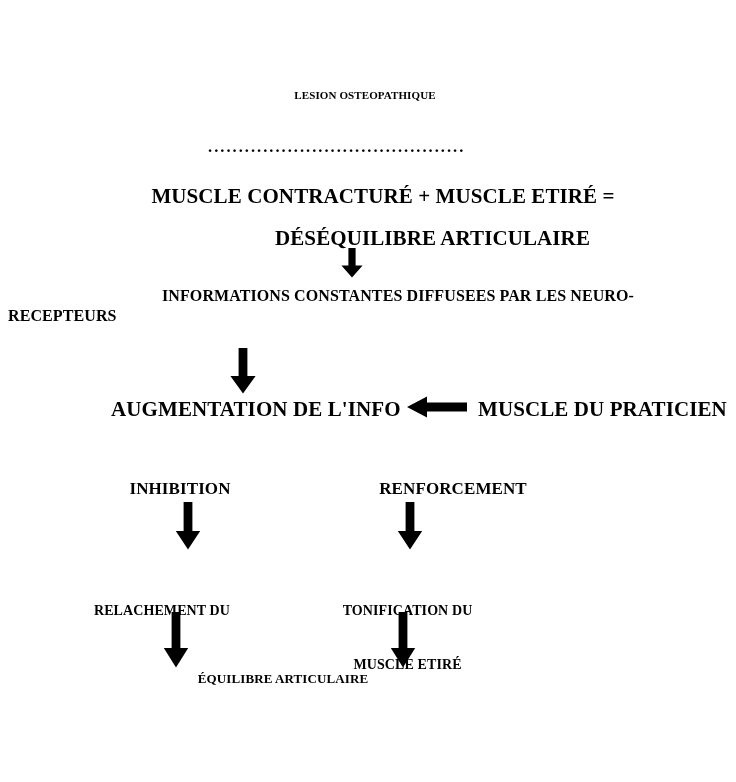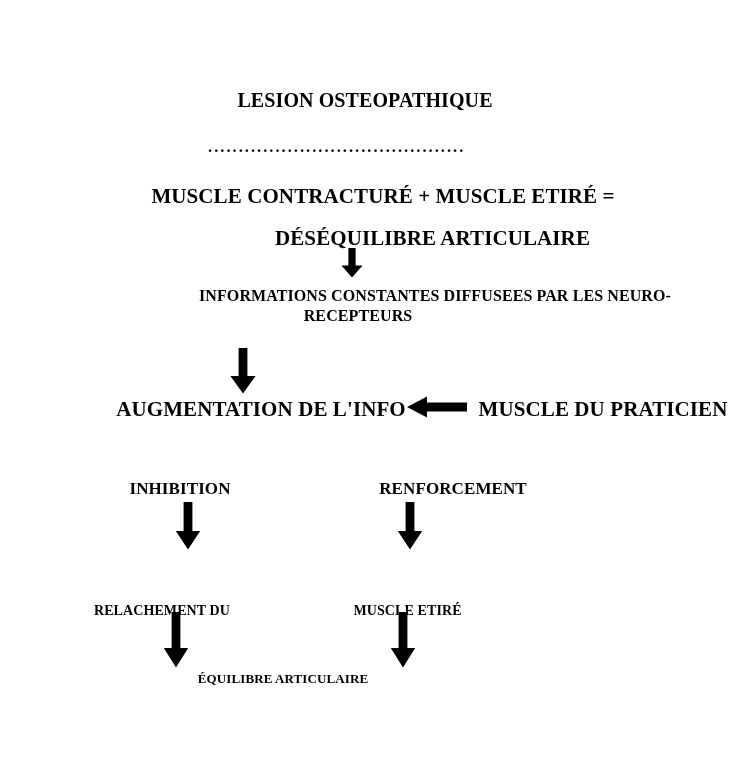--- a/index.html
+++ b/index.html
@@ -29,24 +29,24 @@
     white-space: pre;
     letter-spacing: 0.1px;
   }
   .node.wrap {
     white-space: normal;
   }
   .center {
     text-align: center;
   }
   .left {
-    text-align: center;
+    text-align: left;
   }
   
-  .t-title      { font-size: 20px; }
+  .t-title      { font-size: 11px; }
   .t-main       { font-size: 21px; }
   .t-body       { font-size: 16px; }
   .t-branch     { font-size: 17px; }
   .t-result     { font-size: 14px; }
   .t-final      { font-size: 13px; }
 
   
   .dotline {
     position: absolute;
     font-weight: bold;
@@ -116,20 +116,21 @@
     <svg width="28" height="48" viewBox="0 0 28 48" aria-hidden="true">
       <path d="M9.6 0 H18.4 V29 H26.2 L14 47.6 L1.8 29 H9.6 Z"></path>
     </svg>
   </div>
 
   <div class="node center t-result" style="left:32px; top:566px; width:260px;">
     <div>RELACHEMENT DU</div>
   </div>
 
   <div class="node center t-result" style="left:305px; top:566px; width:205px;">
+    <div>TONIFICATION DU</div>
     <div>MUSCLE ETIRÉ</div>
   </div>
 
   <div class="arrow" style="left:162px; top:612px;">
     <svg width="28" height="56" viewBox="0 0 28 56" aria-hidden="true">
       <path d="M9.6 0 H18.4 V36 H26.2 L14 55.6 L1.8 36 H9.6 Z"></path>
     </svg>
   </div>
 
   <div class="arrow" style="left:389px; top:612px;">

